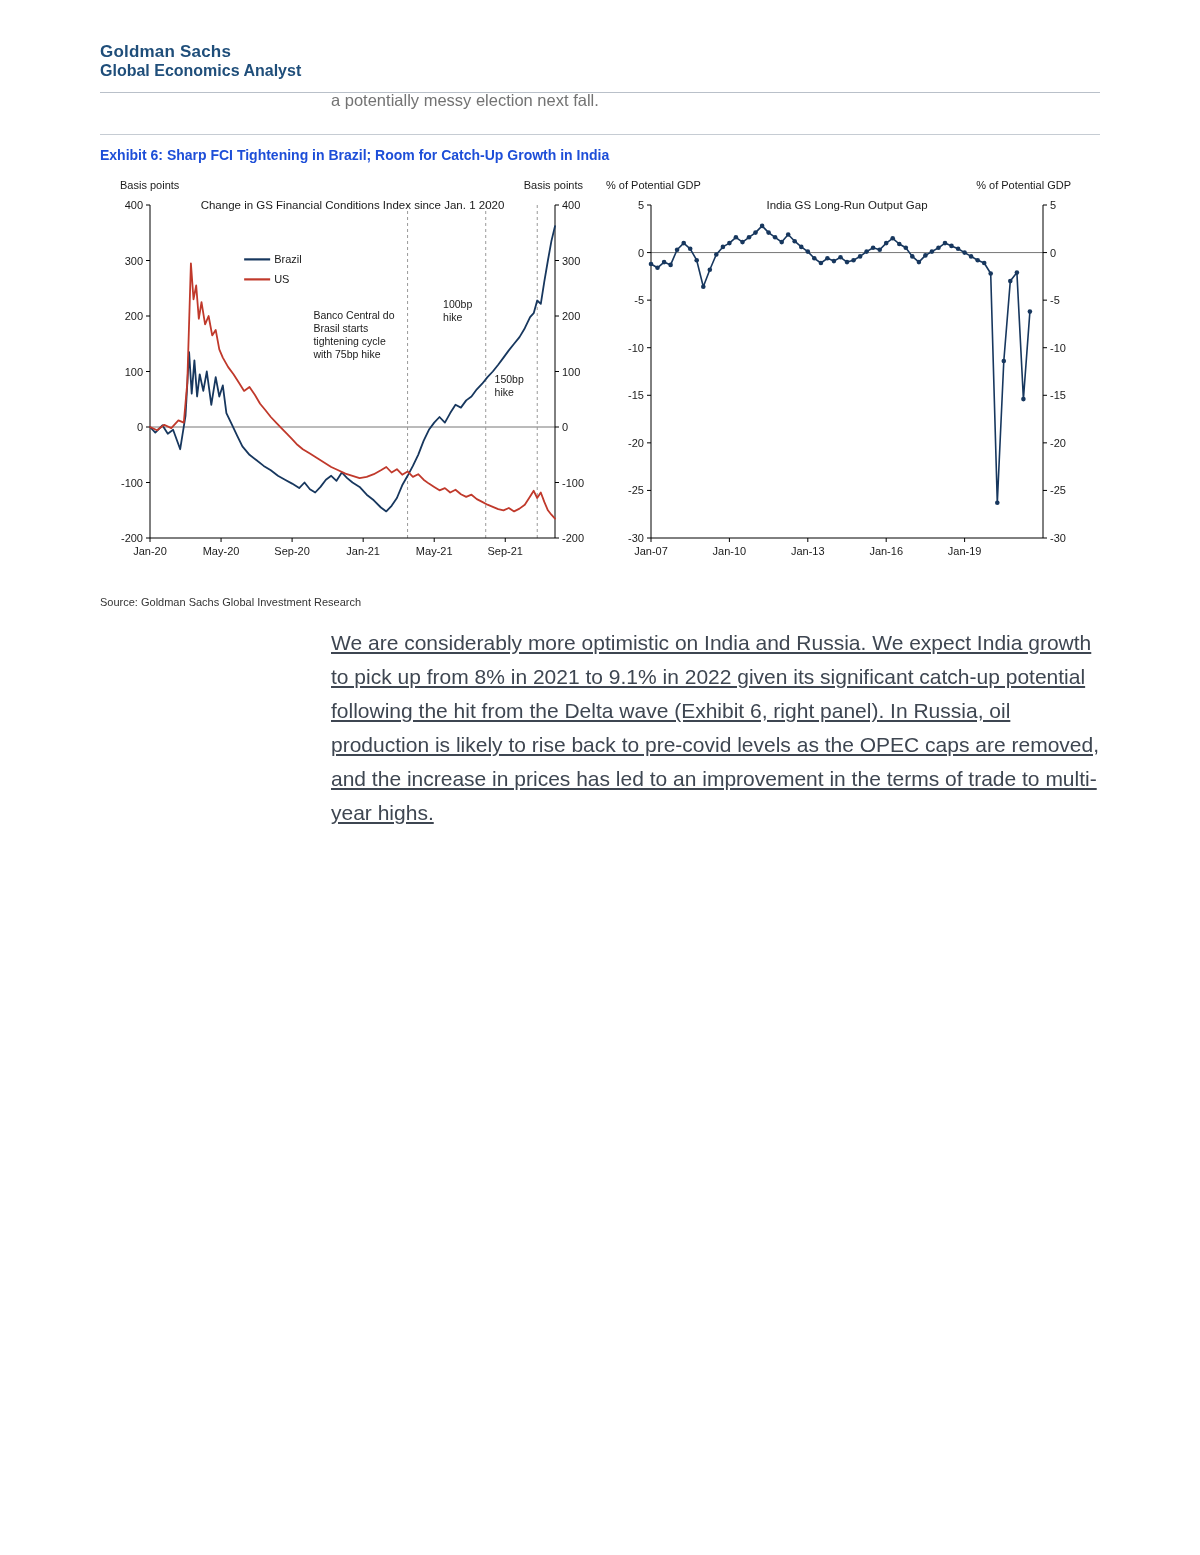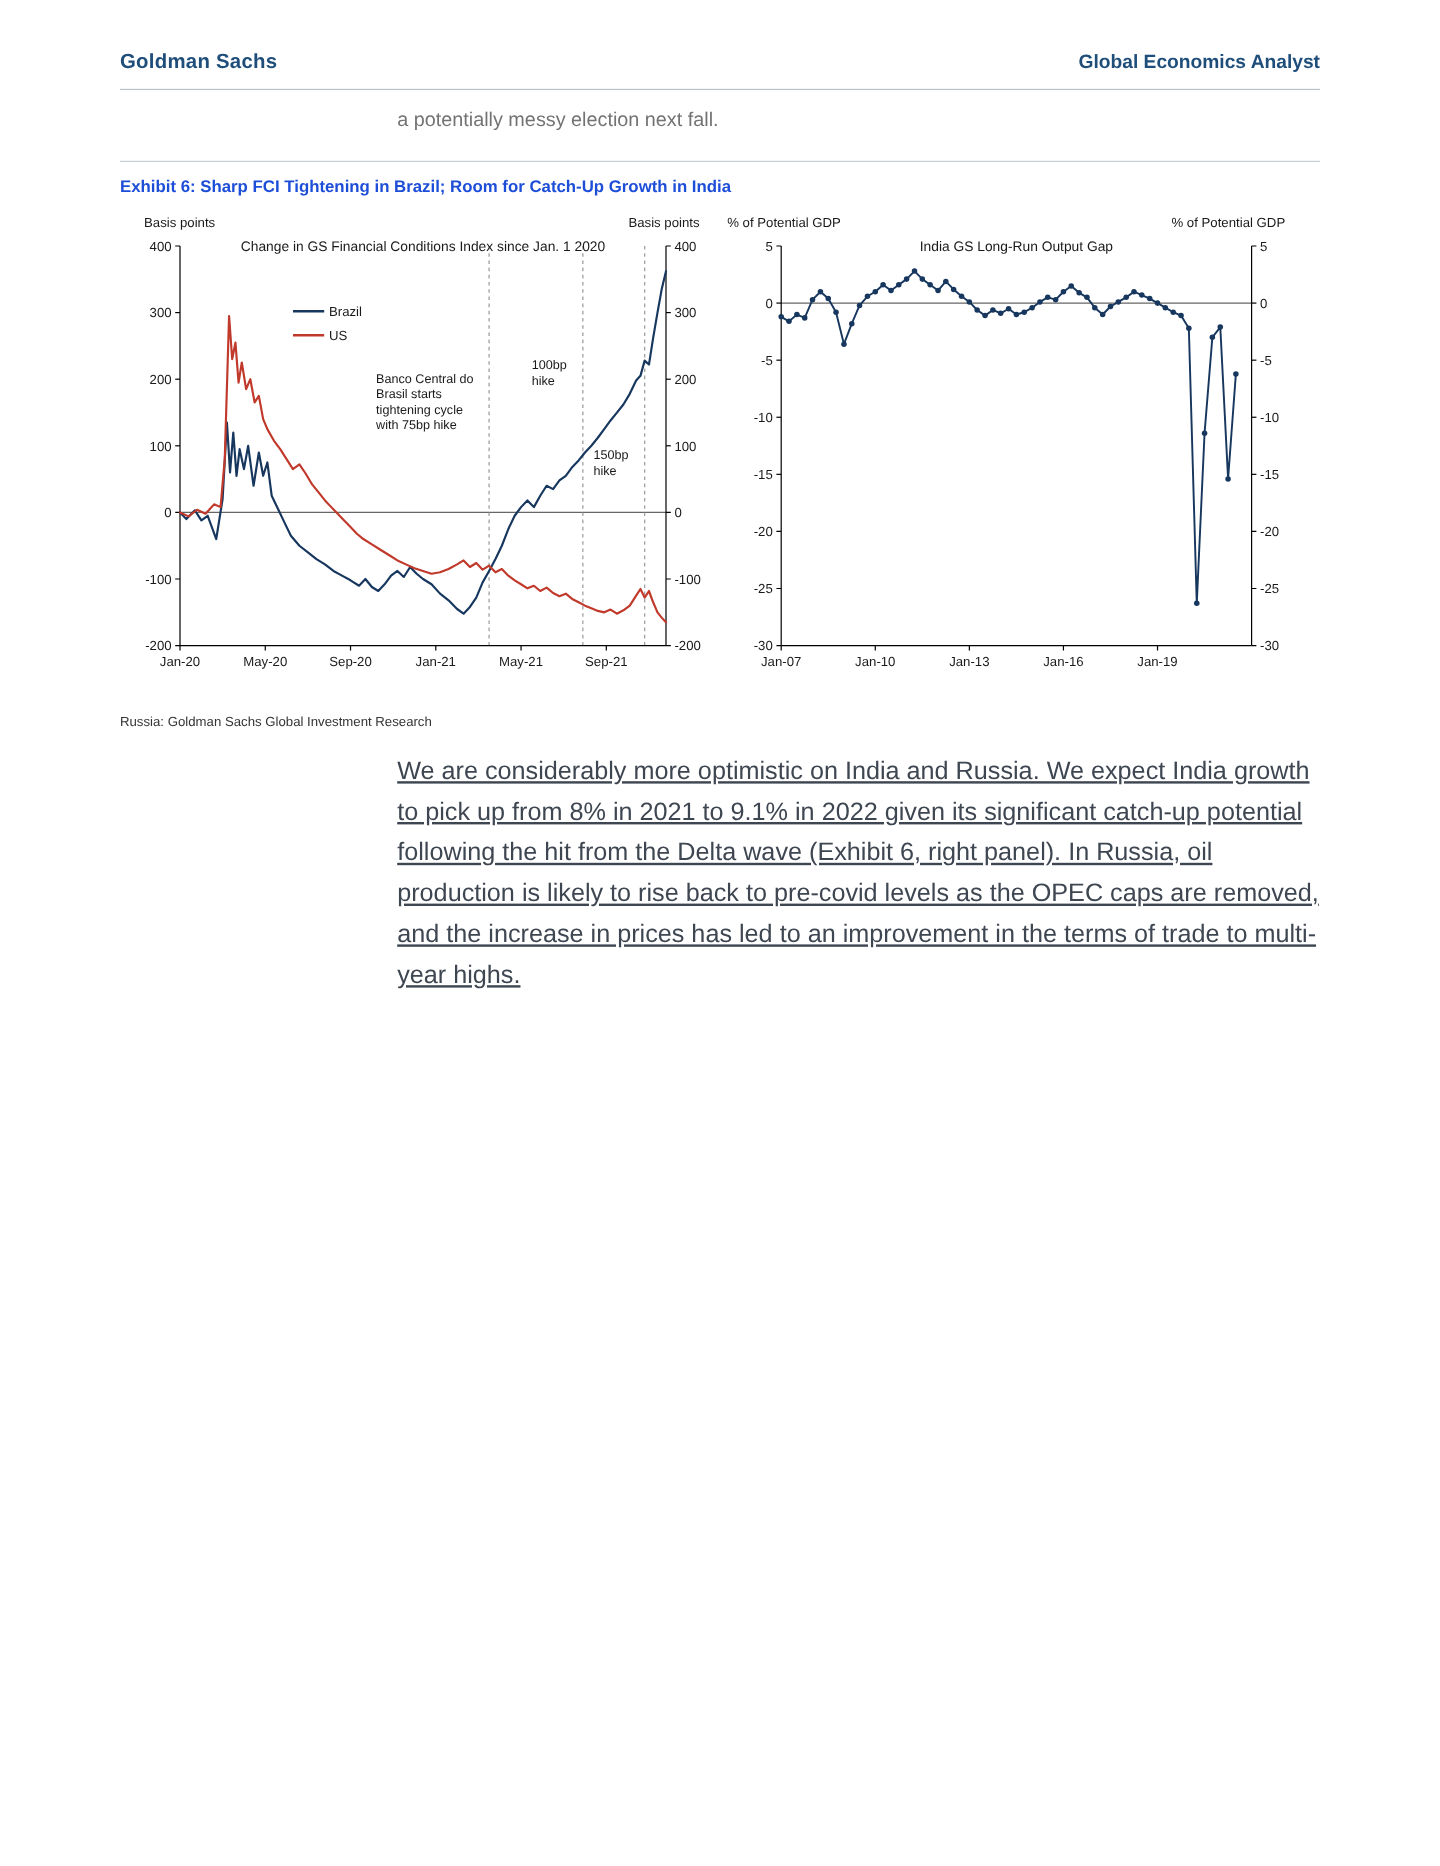--- a/index.html
+++ b/index.html
@@ -4,21 +4,21 @@
 <style>
   * { box-sizing: border-box; }
   html,body { margin:0; padding:0; background:#ffffff; }
   .page {
     position:relative; width:1200px; height:1555px; background:#ffffff;
     font-family:"Liberation Sans", sans-serif; overflow:hidden;
   }
   .header {
     position:absolute; left:100px; right:100px; top:42px;
     display:flex; justify-content:space-between; align-items:baseline;
-    border-bottom:1px solid #b9c0c9; padding-bottom:12px;
+    border-bottom:1px solid #b9c0c9; padding-bottom:12px;flex-direction:column;
   }
   .brand { color:#1f4e7a; font-size:17px; font-weight:bold; letter-spacing:0.2px; }
   .pub   { color:#1f4e7a; font-size:16px; font-weight:bold; }
   .intro {
     position:absolute; left:331px; top:91px; width:772px;
     font-size:16.5px; color:#737373;
   }
   .exhibit-rule {
     position:absolute; left:100px; right:100px; top:134px;
     border-top:1px solid #c6ccd3; height:0;
@@ -234,21 +234,21 @@
         <circle cx="392.7" cy="100.5" r="2.3" fill="#17375e"></circle>
         <circle cx="399.3" cy="329.8" r="2.3" fill="#17375e"></circle>
         <circle cx="405.8" cy="188.0" r="2.3" fill="#17375e"></circle>
         <circle cx="412.3" cy="108.1" r="2.3" fill="#17375e"></circle>
         <circle cx="418.9" cy="99.6" r="2.3" fill="#17375e"></circle>
         <circle cx="425.4" cy="226.1" r="2.3" fill="#17375e"></circle>
         <circle cx="431.9" cy="138.6" r="2.3" fill="#17375e"></circle>
       </svg>
   </div>
 
-  <div class="source">Russia: Goldman Sachs Global Investment Research</div>
+  <div class="source">Source: Goldman Sachs Global Investment Research</div>
 
   <div class="body-par">We are considerably more optimistic on India and Russia.  We expect India growth to pick up from 8% in 2021 to 9.1% in 2022 given its significant catch-up potential following the hit from the Delta wave (Exhibit 6, right panel).  In Russia, oil production is likely to rise back to pre-covid levels as the OPEC caps are removed, and the increase in prices has led to an improvement in the terms of trade to multi-year highs.</div>
 
   <div class="footer">
     <span>8 November 2021</span>
     <span>6</span>
   </div>
 
 </div>
 

